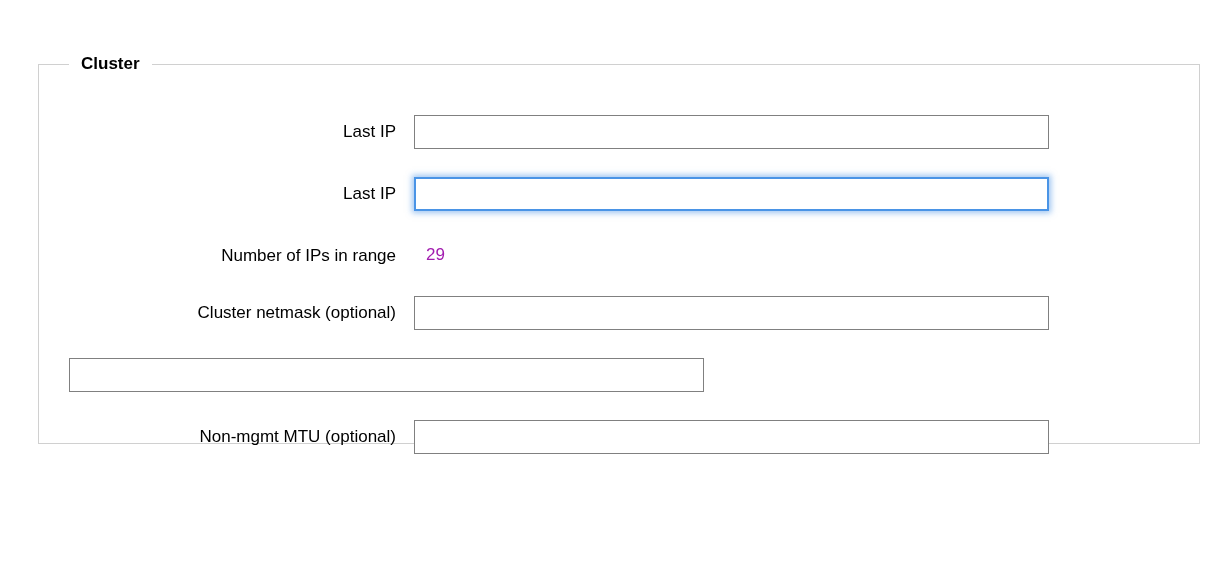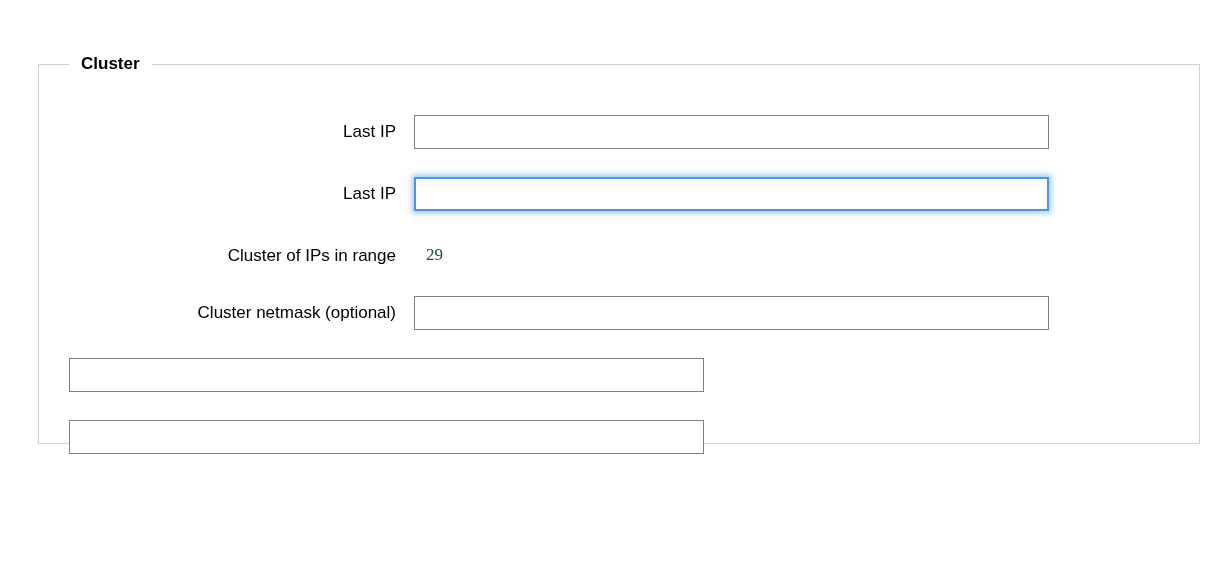--- a/index.html
+++ b/index.html
@@ -61,23 +61,23 @@
       background: #ffffff;
       font-size: 16px;
       padding: 4px 8px;
       outline: none;
     }
     .text-input.focused {
       border: 2px solid #4a94e6;
       box-shadow: 0 0 6px 2px rgba(74,148,230,0.55);
     }
     .static-value {
-      font-family: Liberation Serif, serif;
+      font-family: Liberation Sans, sans-serif;
       font-size: 17px;
-      color: #14532d;
+      color: #a21caf;
       padding-top: 6px;
       padding-left: 12px;
     }
   </style>
 </head>
 <body>
 
 <div class="fieldset">
   <div class="legend">Cluster</div>
 
@@ -89,39 +89,40 @@
   </div>
 
   <div class="form-row">
     <div class="form-label">Last IP</div>
     <div class="form-control-wrap">
       <input type="text" class="text-input focused" value="" style="">
     </div>
   </div>
 
   <div class="form-row">
-    <div class="form-label">Cluster of IPs in range</div>
+    <div class="form-label">Number of IPs in range</div>
     <div class="form-control-wrap">
       <div class="static-value">29</div>
     </div>
   </div>
 
 
   <div class="form-row">
     <div class="form-label">Cluster netmask (optional)</div>
     <div class="form-control-wrap">
       <input type="text" class="text-input" value="" style="">
     </div>
   </div>
 
   <div class="form-row">
     <div class="form-control-wrap">
       <input type="text" class="text-input" value="" style="">
     </div>
   </div>
 
   <div class="form-row">
+    <div class="form-label">Non-mgmt MTU (optional)</div>
     <div class="form-control-wrap">
       <input type="text" class="text-input" value="" style="">
     </div>
   </div>
 
 </div>
 
 </body></html>

